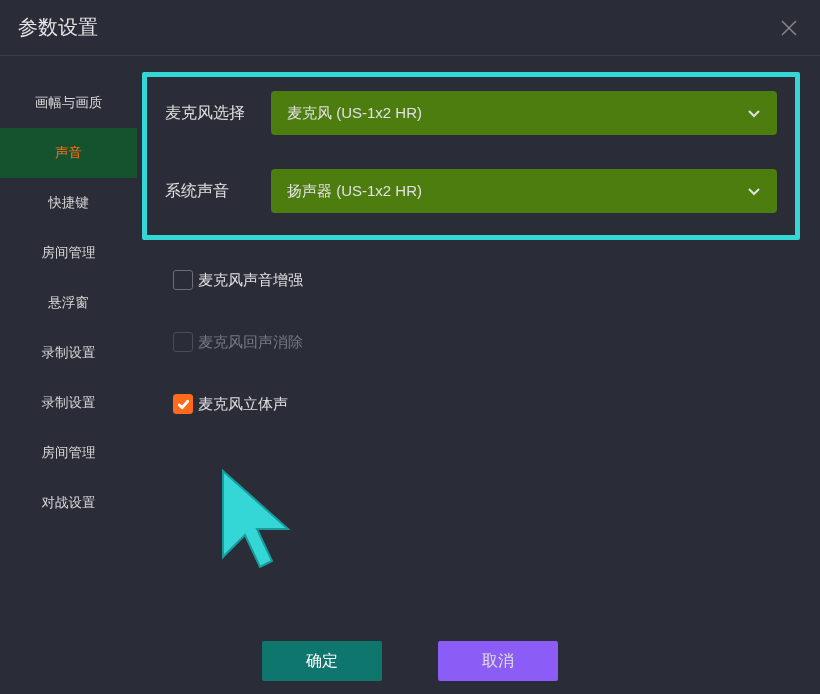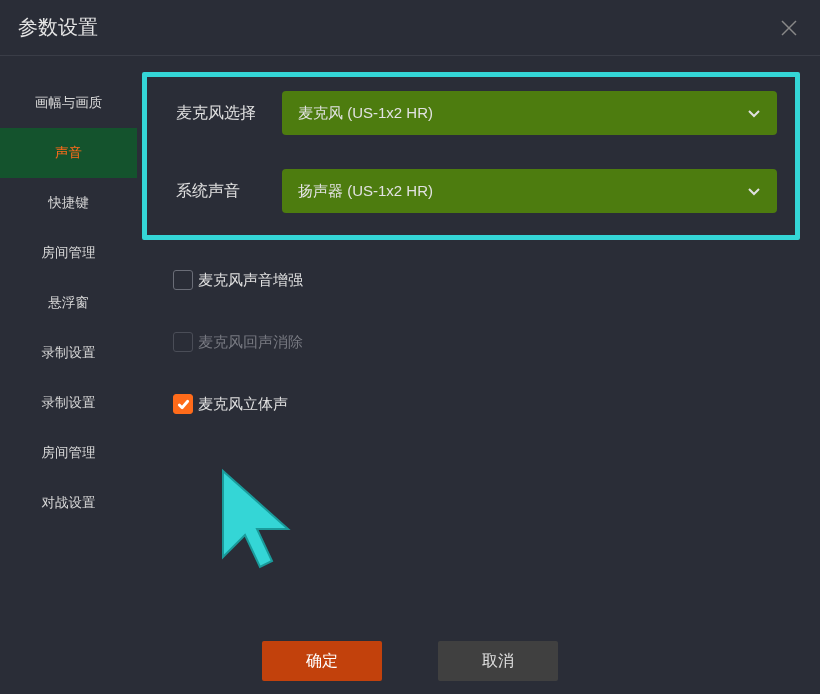--- a/index.html
+++ b/index.html
@@ -59,21 +59,21 @@
       background: #14532d;
     }
     .main {
       flex: 1;
       position: relative;
       padding: 16px 20px 0 0;
     }
     .highlight-box {
       border: 5px solid #34d6d6;
       border-radius: 2px;
-      padding: 14px 18px 18px 29px;
+      padding: 14px 18px 18px 18px;
       margin-left: 5px;
     }
     .row {
       display: flex;
       align-items: center;
       gap: 18px;
       margin-bottom: 34px;
     }
     .row:last-child { margin-bottom: 4px; }
     .rowlabel {
@@ -156,25 +156,25 @@
       width: 120px;
       height: 40px;
       display: flex;
       align-items: center;
       justify-content: center;
       font-size: 16px;
       cursor: pointer;
       border-radius: 2px;
     }
     .btn-primary {
-      background: #c2410c;
+      background: #0f766e;
       color: #fff;
     }
     .btn-secondary {
-      background: #404040;
+      background: #8b5cf6;
       color: #e0e0e0;
       margin-left: 16px;
     }
     .cursor-arrow {
       position: absolute;
       left: 208px;
       top: 465px;
       width: 90px;
       height: 120px;
       pointer-events: none;

